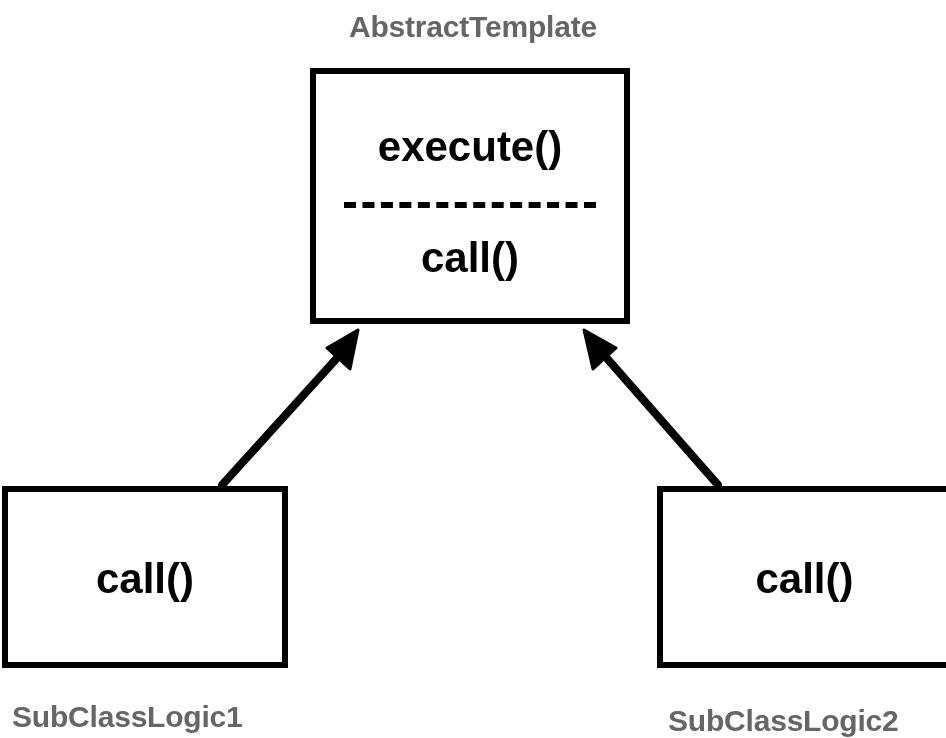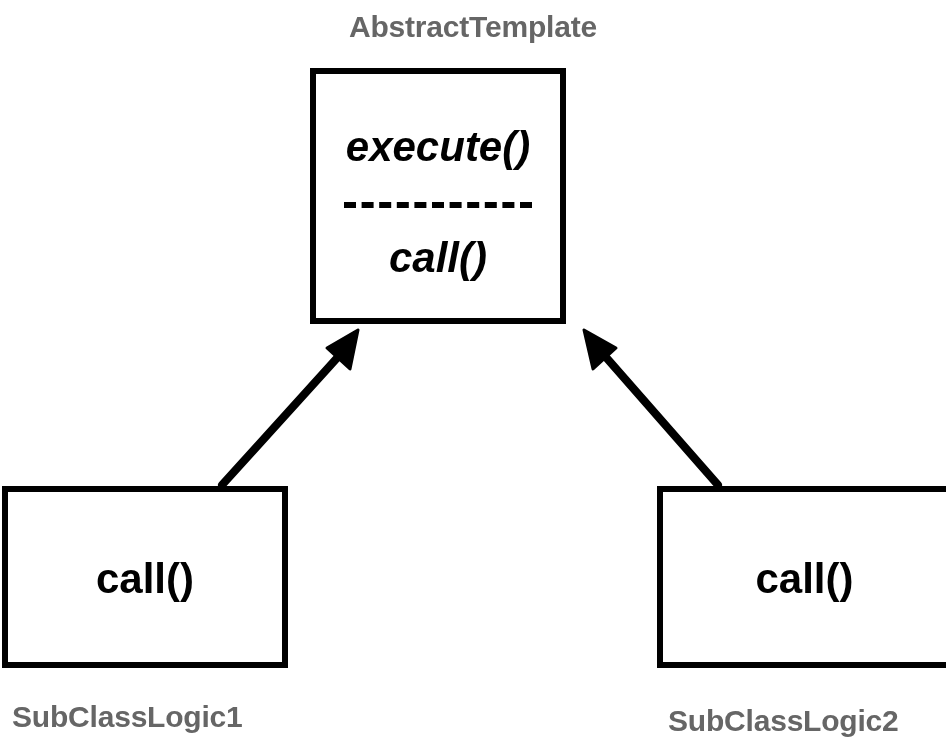--- a/index.html
+++ b/index.html
@@ -48,23 +48,22 @@
   
   .uml-box {
     position: absolute;
     background: #ffffff;
     border: 6px solid #000000;
     box-sizing: border-box;
   }
   #box-abstract {
     left: 310px;
     top: 68px;
-    width: 256px;
+    width: 320px;
     height: 256px;
-    font-style: italic;
   }
   #box-sub1 {
     left: 2px;
     top: 486px;
     width: 286px;
     height: 182px;
   }
   #box-sub2 {
     left: 657px;
     top: 486px;

